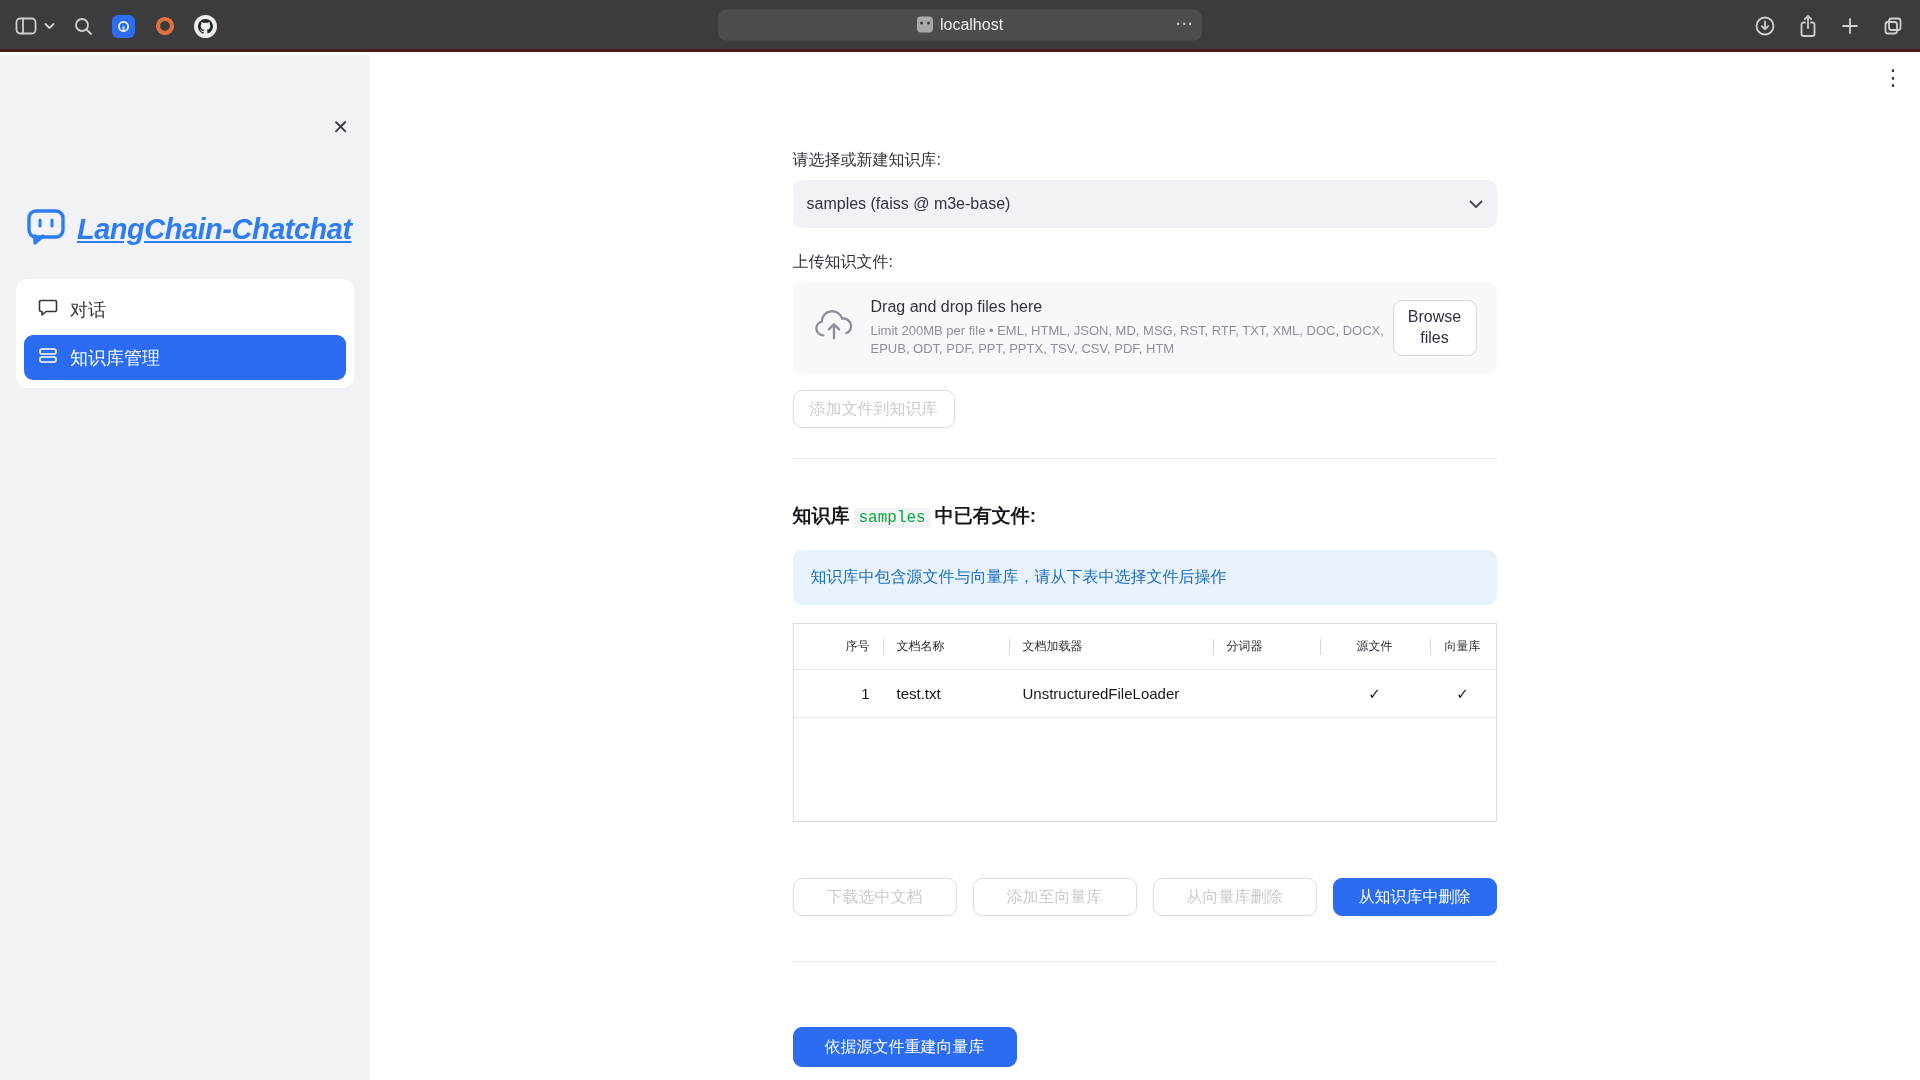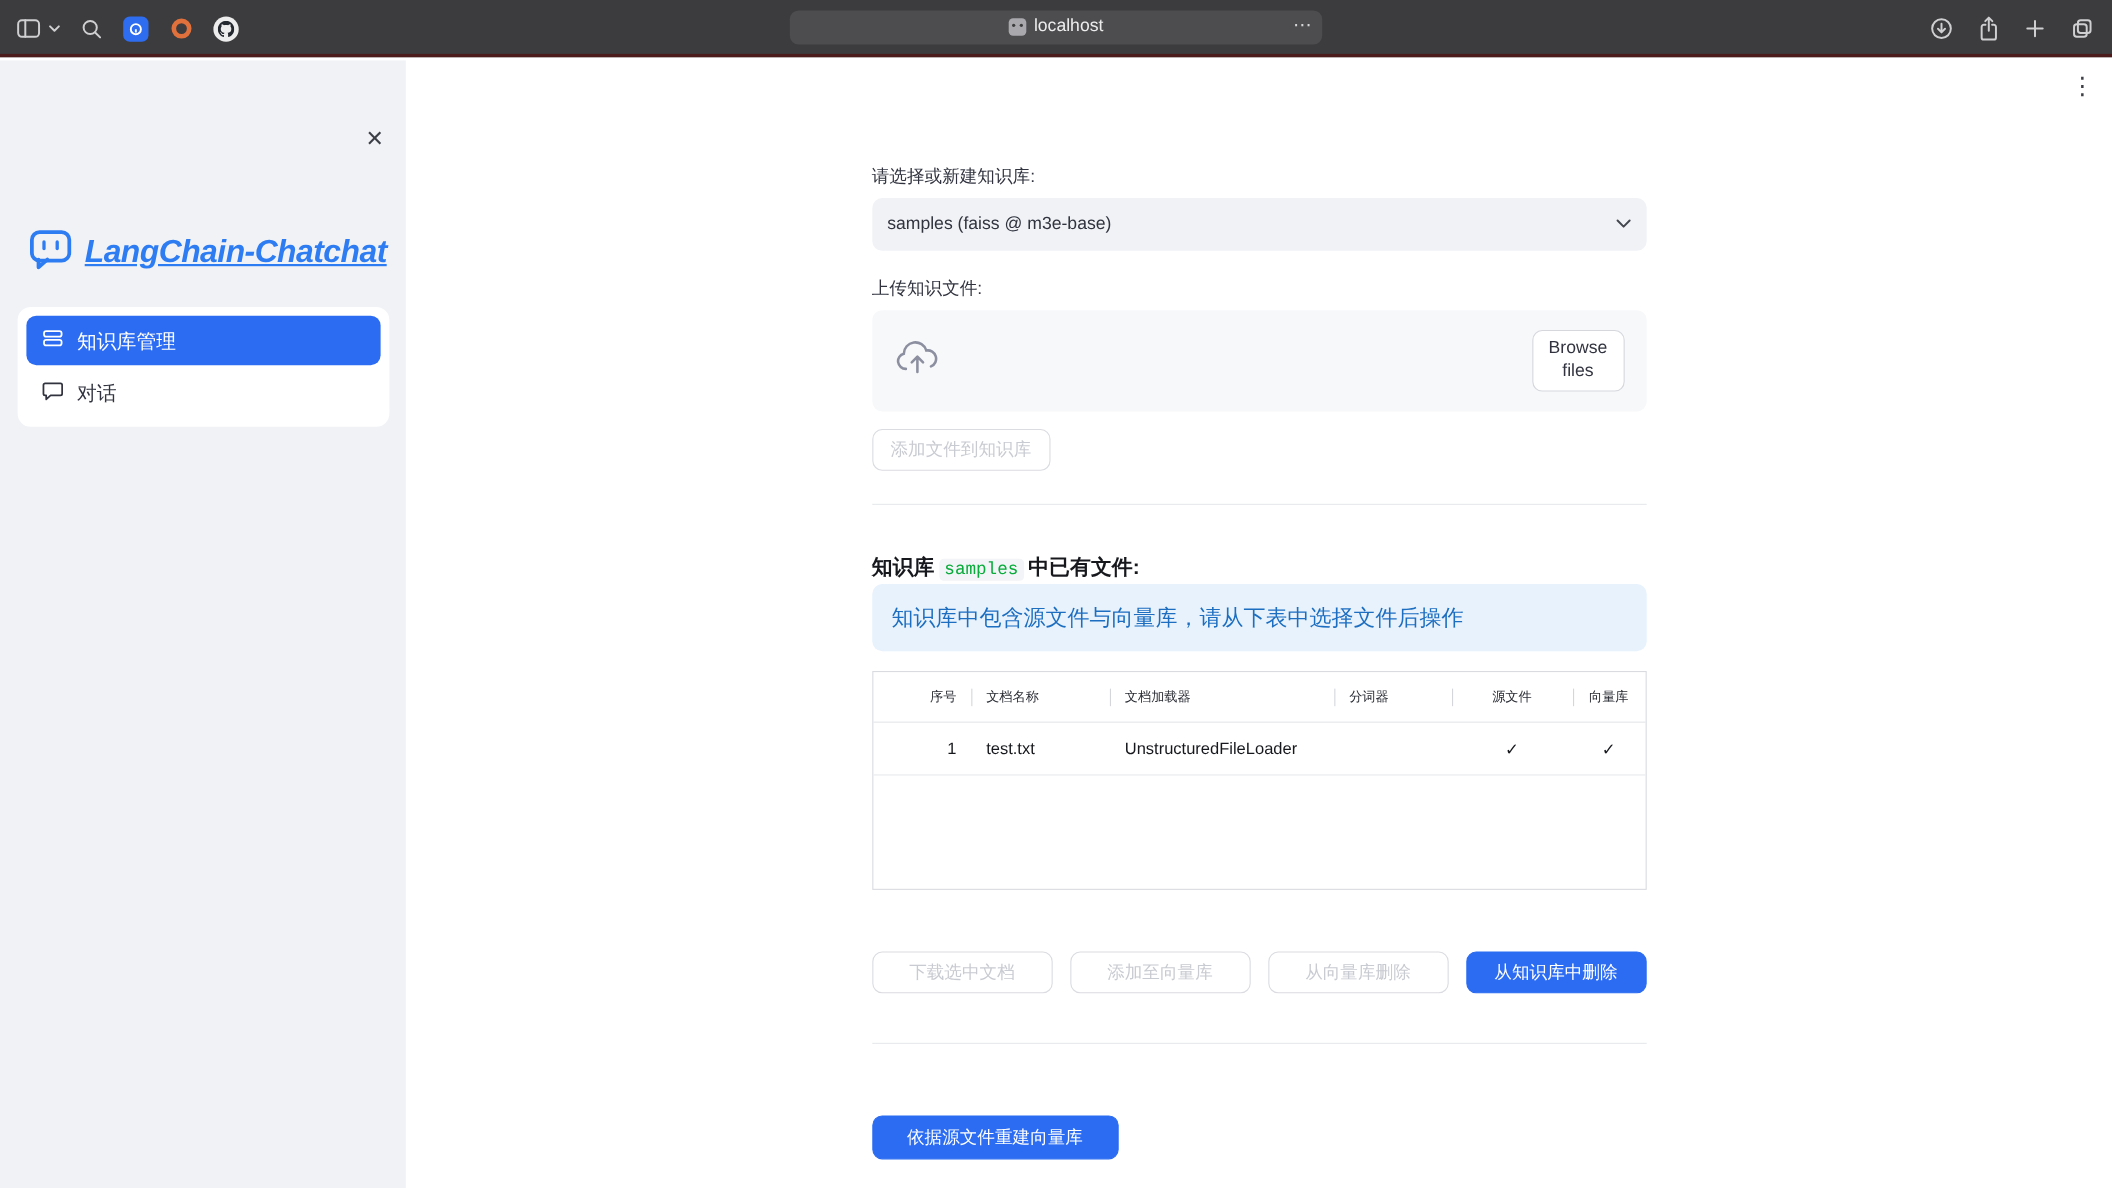--- a/index.html
+++ b/index.html
@@ -69,21 +69,21 @@
   .btn-outline { background:#fff; border:1px solid #d5d7dd; color:#31333f; }
   .add-files-btn { margin-top:16px; }
 
   .hr { border:none; border-top:1px solid #e6e8eb; margin:30px 0 44px 0; }
   .hr2 { border:none; border-top:1px solid #e6e8eb; margin:45px 0 33px 0; }
 
   .files-heading { font-size:19px; font-weight:bold; color:#17181d; }
   .files-heading .code { font-family:"Liberation Mono","DejaVu Sans Mono",monospace; font-size:16px; font-weight:normal;
                          color:#09ab3b; background:#f3f4f7; border-radius:4px; padding:1px 5px; margin:0 4px; }
 
-  .infobox { margin-top:2px; background:#e7f2fc; border-radius:9px; padding:17px 18px; font-size:20px; color:#1d6ec0; }
+  .infobox { margin-top:21px; background:#e7f2fc; border-radius:9px; padding:17px 18px; font-size:16px; color:#1d6ec0; }
 
   .grid-table { margin-top:18px; border:1px solid #d9dbe0; height:199px; background:#fff; font-size:15px; }
   .t-head { display:grid; grid-template-columns:89px 126px 204px 107px 110px 66px; height:46px; align-items:center;
             border-bottom:1px solid #e3e5e9; color:#2b2d35; font-size:12px; font-weight:500; }
   .t-head > div { position:relative; height:100%; display:flex; align-items:center; }
   .t-head > div + div:before { content:""; position:absolute; left:0; top:15px; height:16px; width:1px; background:#d4d6db; }
   .t-row { display:grid; grid-template-columns:89px 126px 204px 107px 110px 66px; height:48px; align-items:center;
            border-bottom:1px solid #e8eaed; color:#17181d; }
   .cell-r { justify-content:flex-end; display:flex; padding-right:13px; }
   .cell-l { justify-content:flex-start; display:flex; padding-left:14px; }
@@ -185,36 +185,36 @@
             <rect x="3" y="4" width="34" height="26" rx="7" fill="none" stroke="#2e7cf2" stroke-width="3.4"></rect>
             <path d="M9 29 L9 36 L17 29" fill="none" stroke="#2e7cf2" stroke-width="3.4" stroke-linejoin="round" stroke-linecap="round"></path>
             <line x1="14" y1="13" x2="14" y2="19" stroke="#2e7cf2" stroke-width="3" stroke-linecap="round"></line>
             <line x1="26" y1="13" x2="26" y2="19" stroke="#2e7cf2" stroke-width="3" stroke-linecap="round"></line>
           </svg>
         </span>
         <span class="logo-text">LangChain-Chatchat</span>
       </div>
 
       <nav class="nav-card">
+        <div class="nav-item">
+          <span>
+            <svg width="20" height="19" viewBox="0 0 20 19">
+                <path d="M3 2.5 H17 A1.5 1.5 0 0 1 18.5 4 V12 A1.5 1.5 0 0 1 17 13.5 H8 L4 17 V13.5 H3 A1.5 1.5 0 0 1 1.5 12 V4 A1.5 1.5 0 0 1 3 2.5 Z" fill="none" stroke="#31333f" stroke-width="1.6" stroke-linejoin="round"></path>
+              </svg>
+          </span>
+          <span>对话</span>
+        </div>
         <div class="nav-item active">
           <span>
             <svg width="20" height="19" viewBox="0 0 20 19">
                 <rect x="2" y="3" width="16" height="5" rx="2" fill="none" stroke="#fff" stroke-width="1.6"></rect>
                 <rect x="2" y="11" width="16" height="5" rx="2" fill="none" stroke="#fff" stroke-width="1.6"></rect>
               </svg>
           </span>
           <span>知识库管理</span>
-        </div>
-        <div class="nav-item">
-          <span>
-            <svg width="20" height="19" viewBox="0 0 20 19">
-                <path d="M3 2.5 H17 A1.5 1.5 0 0 1 18.5 4 V12 A1.5 1.5 0 0 1 17 13.5 H8 L4 17 V13.5 H3 A1.5 1.5 0 0 1 1.5 12 V4 A1.5 1.5 0 0 1 3 2.5 Z" fill="none" stroke="#31333f" stroke-width="1.6" stroke-linejoin="round"></path>
-              </svg>
-          </span>
-          <span>对话</span>
         </div>
       </nav>
     </aside>
 
     <main class="main">
       <span class="page-kebab">⋮</span>
 
       <div class="content">
 
         <div class="field-label">请选择或新建知识库:</div>
@@ -228,20 +228,24 @@
         </div>
 
         <div class="field-label upload-label">上传知识文件:</div>
         <div class="uploader">
           <span class="up-cloud">
             <svg width="42" height="32" viewBox="0 0 36 27">
               <path d="M9 21.5 a6 6 0 0 1-1.6-11.8 A9 9 0 0 1 25 7.2 a6.5 6.5 0 0 1 3.6 12.4" fill="none" stroke="#8c8fa0" stroke-width="2" stroke-linecap="round"></path>
               <path d="M18 24 V12.5 M13.6 16.4 L18 12 L22.4 16.4" fill="none" stroke="#8c8fa0" stroke-width="2" stroke-linecap="round" stroke-linejoin="round"></path>
             </svg>
           </span>
+          <div class="up-texts">
+            <div class="up-title">Drag and drop files here</div>
+            <div class="up-sub">Limit 200MB per file • EML, HTML, JSON, MD, MSG, RST, RTF, TXT, XML, DOC, DOCX, EPUB, ODT, PDF, PPT, PPTX, TSV, CSV, PDF, HTM</div>
+          </div>
           <button class="browse-btn">Browse files</button>
         </div>
 
         <button class="btn btn-disabled add-files-btn">添加文件到知识库</button>
 
         <hr class="hr">
 
         <div class="files-heading">
           <span>知识库</span><span class="code">samples</span><span>中已有文件:</span>
         </div>

